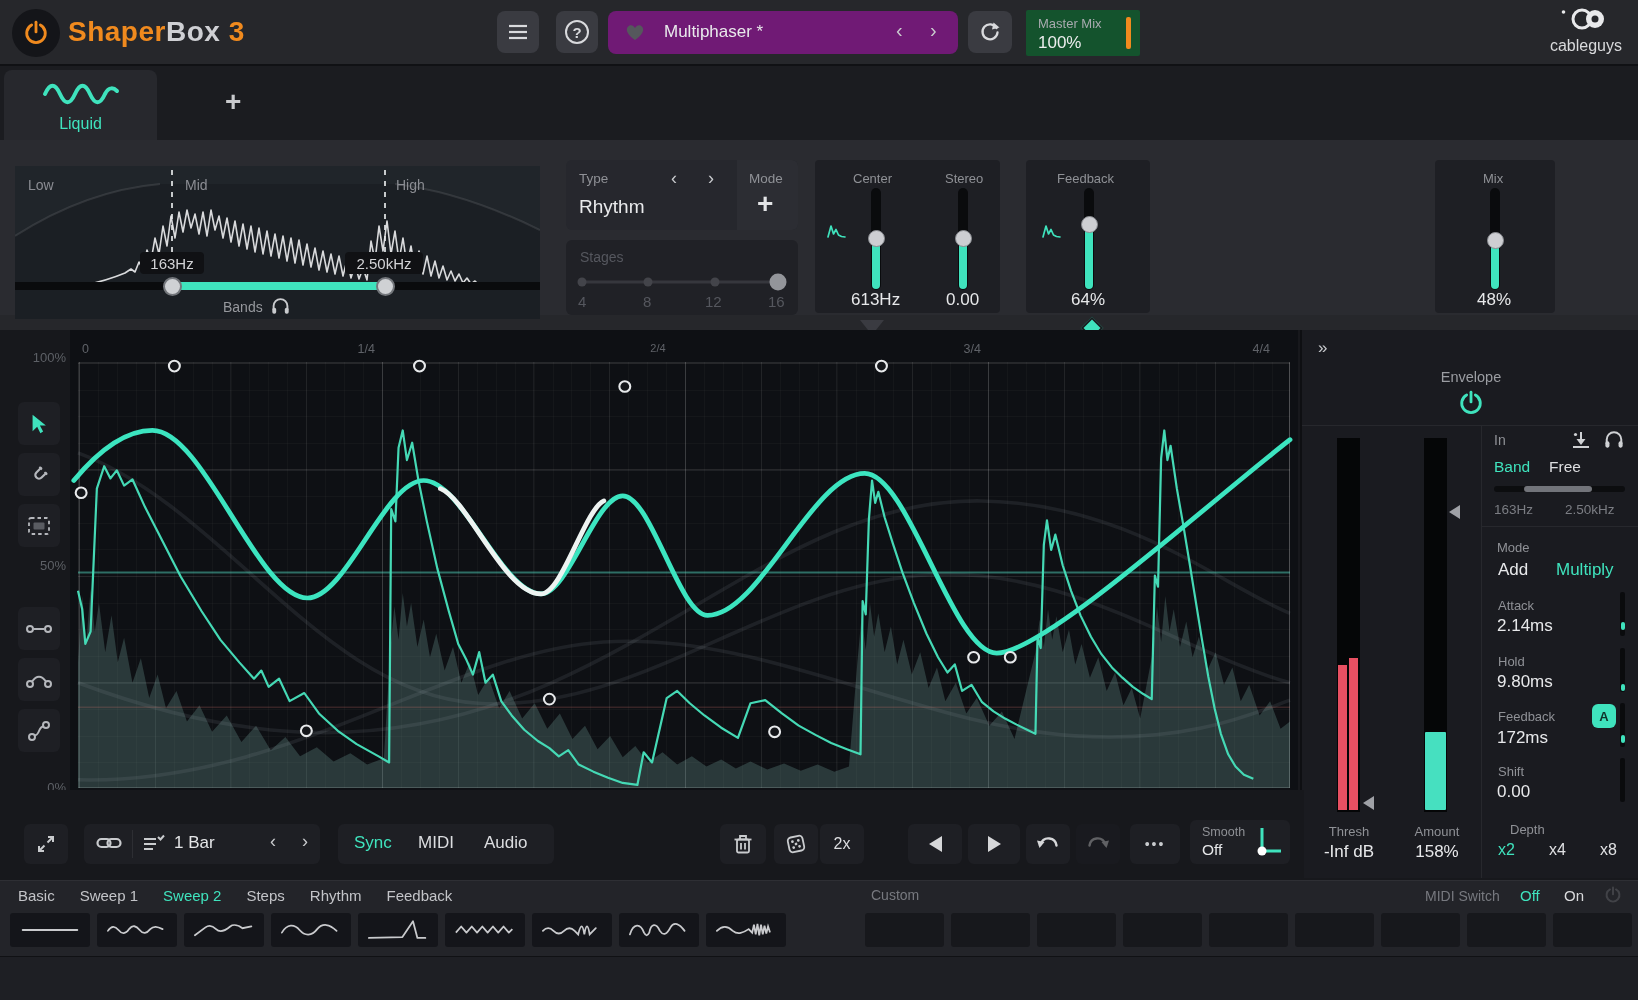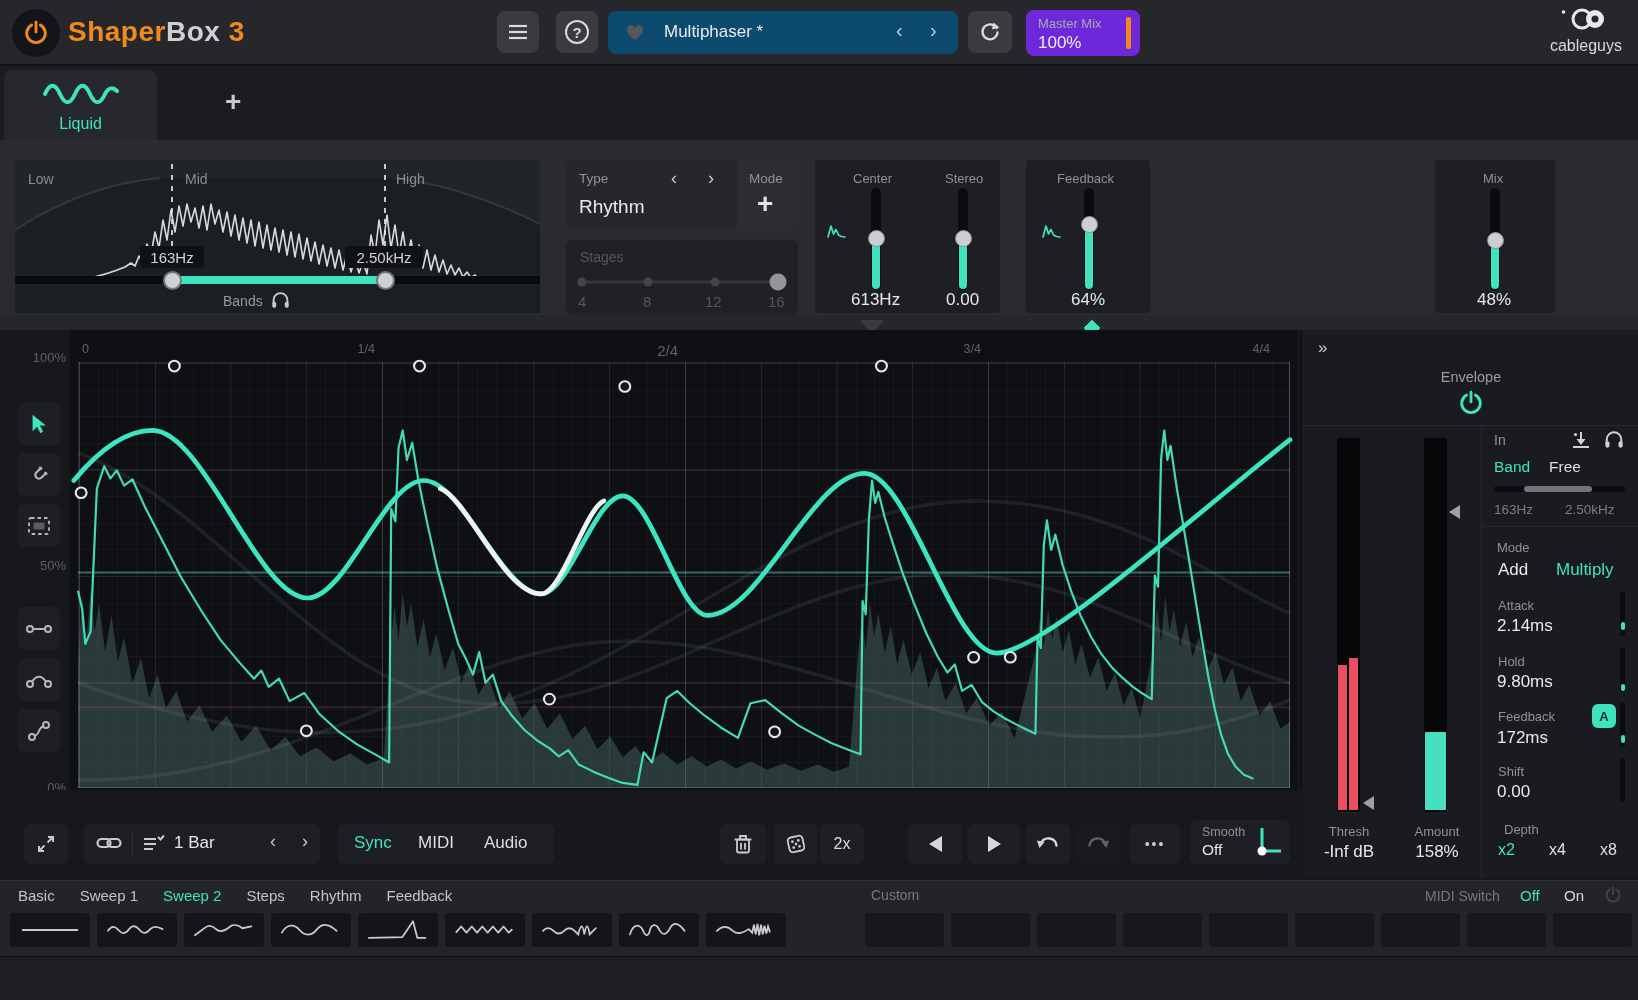--- a/index.html
+++ b/index.html
@@ -59,41 +59,41 @@
             <line x1="2" y1="9" x2="20" y2="9"></line>
             <line x1="2" y1="15" x2="20" y2="15"></line>
           </g>
         </svg>
     </span>
   </div>
   <div class="p ctr" style="left:556px;top:11px;width:42px;height:42px;background:#3a3b41;border-radius:8px;">
     <span style="width:24px;height:24px;border:2px solid #d9dadd;border-radius:50%;color:#d9dadd;font-size:15px;font-weight:bold;display:flex;align-items:center;justify-content:center;">?</span>
   </div>
 
-  <div class="p" style="left:608px;top:11px;width:350px;height:43px;background:#0c4a6e;border-radius:8px;text-align:center;">
+  <div class="p" style="left:608px;top:11px;width:350px;height:43px;background:#701a75;border-radius:8px;text-align:center;">
     <span class="p" style="left:16px;top:11px;">
       <svg width="22" height="20" viewBox="0 0 22 20">
           <path d="M11,18 C4,13 1.5,8.5 3.5,5.2 C5.5,2 9.5,2.8 11,6 C12.5,2.8 16.5,2 18.5,5.2 C20.5,8.5 18,13 11,18 Z" fill="#55575c"></path>
         </svg>
     </span>
     <span class="p" style="left:56px;top:11px;font-size:17px;color:#e9eaec;">Multiphaser *</span>
     <span class="p glyph" style="left:288px;top:8px;font-size:20px;">‹</span>
     <span class="p glyph" style="left:322px;top:8px;font-size:20px;">›</span>
   </div>
 
   <div class="p ctr" style="left:968px;top:11px;width:44px;height:42px;background:#3a3b41;border-radius:8px;">
     <span>
       <svg width="24" height="24" viewBox="0 0 24 24">
           <path d="M18.5,8 A7.5,7.5 0 1 0 19.5,12.5" fill="none" stroke="#d9dadd" stroke-width="2.3" stroke-linecap="round"></path>
           <polygon points="15.5,2.5 21.5,7.5 14,9.5" fill="#d9dadd"></polygon>
         </svg>
     </span>
   </div>
 
-  <div class="p" style="left:1026px;top:10px;width:114px;height:46px;background:#6d28d9;border-radius:8px;">
+  <div class="p" style="left:1026px;top:10px;width:114px;height:46px;background:#14532d;border-radius:2px;">
     <span class="p" style="left:12px;top:6px;font-size:13px;color:#a8aaaf;">Master Mix</span>
     <span class="p" style="left:12px;top:23px;font-size:17px;color:#eceded;">100%</span>
     <div class="p" style="right:9px;top:7px;width:5px;height:32px;background:#f08a1e;border-radius:2px;"></div>
   </div>
 
   <div class="p" style="left:1540px;top:6px;width:92px;text-align:center;">
     <span style="display:inline-block;">
       <svg width="52" height="26" viewBox="0 0 52 26">
           <circle cx="3.5" cy="6" r="1.8" fill="#e8e9eb"></circle>
           <circle cx="22" cy="13" r="9" fill="none" stroke="#e8e9eb" stroke-width="3"></circle>
@@ -113,21 +113,21 @@
         </svg>
     </span>
     <div style="color:#3fe3bd;font-size:16px;margin-top:3px;">Liquid</div>
   </div>
   <span class="p" style="left:225px;top:20px;font-size:28px;color:#c9cacd;font-weight:bold;">+</span>
 </div>
 
 <div class="p" style="left:0;top:140px;width:1638px;height:175px;background:#2a2b30;"></div>
 <div class="p" style="left:0;top:315px;width:1638px;height:15px;background:#26272b;"></div>
 
-<div class="p" style="left:15px;top:160px;width:525px;height:153px;background:#404040;border-radius:4px;overflow:visible;">
+<div class="p" style="left:15px;top:166px;width:525px;height:153px;background:#404040;border-radius:4px;overflow:visible;">
   <svg class="p" style="left:0;top:0;" width="525" height="153" viewBox="0 0 525 153">
     <rect x="0" y="0" width="525" height="153" fill="#1b1f24"></rect>
     <path d="M0,70 C50,38 100,22 145,18 L380,18 C430,24 480,42 525,64 L525,0 L0,0 Z" fill="#242930" opacity="0.55"></path>
     <path d="M0,70 C50,38 100,22 145,18" fill="none" stroke="#ffffff" stroke-opacity="0.10" stroke-width="2"></path>
     <path d="M380,18 C430,24 480,42 525,64" fill="none" stroke="#ffffff" stroke-opacity="0.10" stroke-width="2"></path>
     <path d="M70,119 C85,116 98,112 110,107 L116,103 L120,106 L124,96 L128,103 L132,84 L136,95 L140,72 L144,88 L148,60 L152,80 L156,50 L160,72 L164,46 L168,66 L172,44 L176,62 L180,48 L184,68 L188,46 L192,70 L196,44 L200,64 L204,50 L208,72 L212,52 L216,76 L220,55 L224,80 L228,58 L232,83 L236,60 L240,86 L244,62 L248,88 L252,65 L256,90 L260,68 L264,92 L268,70 L272,95 L276,72 L280,97 L284,74 L288,99 L292,78 L296,101 L300,82 L304,104 L308,85 L312,106 L316,88 L320,108 L324,90 L328,110 L332,94 L336,112 L340,98 L344,113 L348,102 L352,114 L356,75 L360,95 L364,60 L368,85 L372,55 L376,88 L380,65 L384,95 L388,72 L392,100 L396,80 L400,105 L404,85 L408,108 L412,90 L416,110 L420,95 L424,112 L428,100 L432,114 L436,105 L440,115 L444,108 L448,117 L452,112 L456,118 L460,115 L464,119" fill="none" stroke="#d9dadc" stroke-width="1.6" stroke-linejoin="round"></path>
     <g stroke="#e6e8ea" stroke-width="2" stroke-dasharray="5 6" opacity="0.85">
       <line x1="157" y1="4" x2="157" y2="118"></line>
       <line x1="370" y1="4" x2="370" y2="118"></line>
     </g>
@@ -287,21 +287,21 @@
           <circle cx="19" cy="5" r="3" fill="none" stroke="#b5b7bc" stroke-width="2"></circle>
           <path d="M7.5,15.5 C13,15.5 11,6.5 16.5,6.5" fill="none" stroke="#b5b7bc" stroke-width="2"></path>
         </svg>
       </span>
   </div>
 </div>
 
 <div class="p" style="left:70px;top:330px;width:1228px;height:460px;background:#0e1014;">
   <span class="p" style="left:12px;top:12px;font-size:12.5px;color:#5f6268;">0</span>
   <span class="p" style="left:265px;top:12px;width:40px;text-align:right;font-size:12.5px;color:#5f6268;">1/4</span>
-  <span class="p" style="left:568px;top:12px;width:40px;text-align:right;font-size:15px;color:#5f6268;">2/4</span>
+  <span class="p" style="left:568px;top:12px;width:40px;text-align:center;font-size:11px;color:#5f6268;">2/4</span>
   <span class="p" style="left:871px;top:12px;width:40px;text-align:right;font-size:12.5px;color:#5f6268;">3/4</span>
   <span class="p" style="left:1160px;top:12px;width:40px;text-align:right;font-size:12.5px;color:#5f6268;">4/4</span>
 
   <div class="p plot-grid" style="left:8px;top:32px;width:1212px;height:426px;"></div>
 
   <svg class="p" style="left:8px;top:32px;overflow:visible;" width="1212" height="426" viewBox="8 16 1157 417" preserveAspectRatio="none">
 
     <path fill="rgba(120,170,162,0.27)" d="M8,433 L8,310 L12,245 L16,290 L20,238 L24,280 L28,252 L34,300 L40,264 L46,310 L52,286 L60,330 L68,306 L76,345 L84,322 L92,355 L102,338 L112,368 L124,352 L136,378 L150,362 L164,388 L178,372 L192,396 L206,383 L220,402 L236,393 L252,407 L268,399 L284,410 L300,404 L306,300 L310,255 L314,288 L318,242 L322,275 L326,252 L332,295 L338,268 L344,305 L350,282 L358,318 L366,295 L374,330 L382,310 L390,342 L400,325 L410,355 L420,338 L432,365 L444,350 L456,375 L468,360 L480,385 L492,372 L504,395 L516,382 L528,403 L540,392 L552,408 L566,398 L580,410 L594,402 L608,412 L622,405 L636,414 L650,407 L666,415 L682,409 L698,416 L714,410 L730,417 L744,412 L752,310 L756,265 L760,298 L764,252 L768,285 L772,262 L778,300 L784,275 L790,312 L796,288 L804,322 L812,300 L820,335 L828,315 L836,348 L846,330 L856,360 L866,345 L878,372 L890,358 L902,385 L922,300 L926,268 L930,295 L934,258 L938,288 L942,265 L948,300 L954,278 L960,312 L966,292 L974,325 L982,305 L990,338 L998,320 L1006,352 L1014,335 L1022,365 L1034,300 L1038,255 L1042,290 L1046,245 L1050,280 L1054,258 L1060,295 L1066,270 L1072,305 L1078,285 L1086,318 L1094,300 L1102,332 L1110,315 L1118,348 L1126,332 L1136,362 L1146,348 L1156,375 L1165,368 L1165,433 Z"></path>
 
     <g fill="none" stroke="#cdd7da" stroke-opacity="0.09" stroke-width="3.5">
@@ -408,21 +408,21 @@
   </div>
   <span class="p val" style="left:195px;top:398px;">172ms</span>
   <div class="p" style="left:318px;top:373px;width:5px;height:44px;background:#0a0b0d;border-radius:2px;">
     <div class="p" style="left:0.5px;top:32px;width:4px;height:8px;background:#3fe3bd;border-radius:2px;"></div>
   </div>
 
   <span class="p lbl" style="left:196px;top:434px;">Shift</span>
   <span class="p val" style="left:195px;top:452px;">0.00</span>
   <div class="p" style="left:318px;top:428px;width:5px;height:44px;background:#0a0b0d;border-radius:2px;"></div>
 
-  <span class="p lbl" style="left:202px;top:492px;">Depth</span>
+  <span class="p lbl" style="left:208px;top:492px;">Depth</span>
   <span class="p teal" style="left:196px;top:511px;font-size:16px;">x2</span>
   <span class="p" style="left:247px;top:511px;font-size:16px;color:#dfe0e2;">x4</span>
   <span class="p" style="left:298px;top:511px;font-size:16px;color:#dfe0e2;">x8</span>
 </div>
 
 <div class="p" style="left:4px;top:790px;width:1300px;height:90px;background:#17181c;">
   <div class="p btn ctr" style="left:20px;top:34px;width:44px;height:40px;">
     <span>
         <svg width="20" height="20" viewBox="0 0 20 20">
           <g stroke="#c9cbce" stroke-width="2" fill="none">

